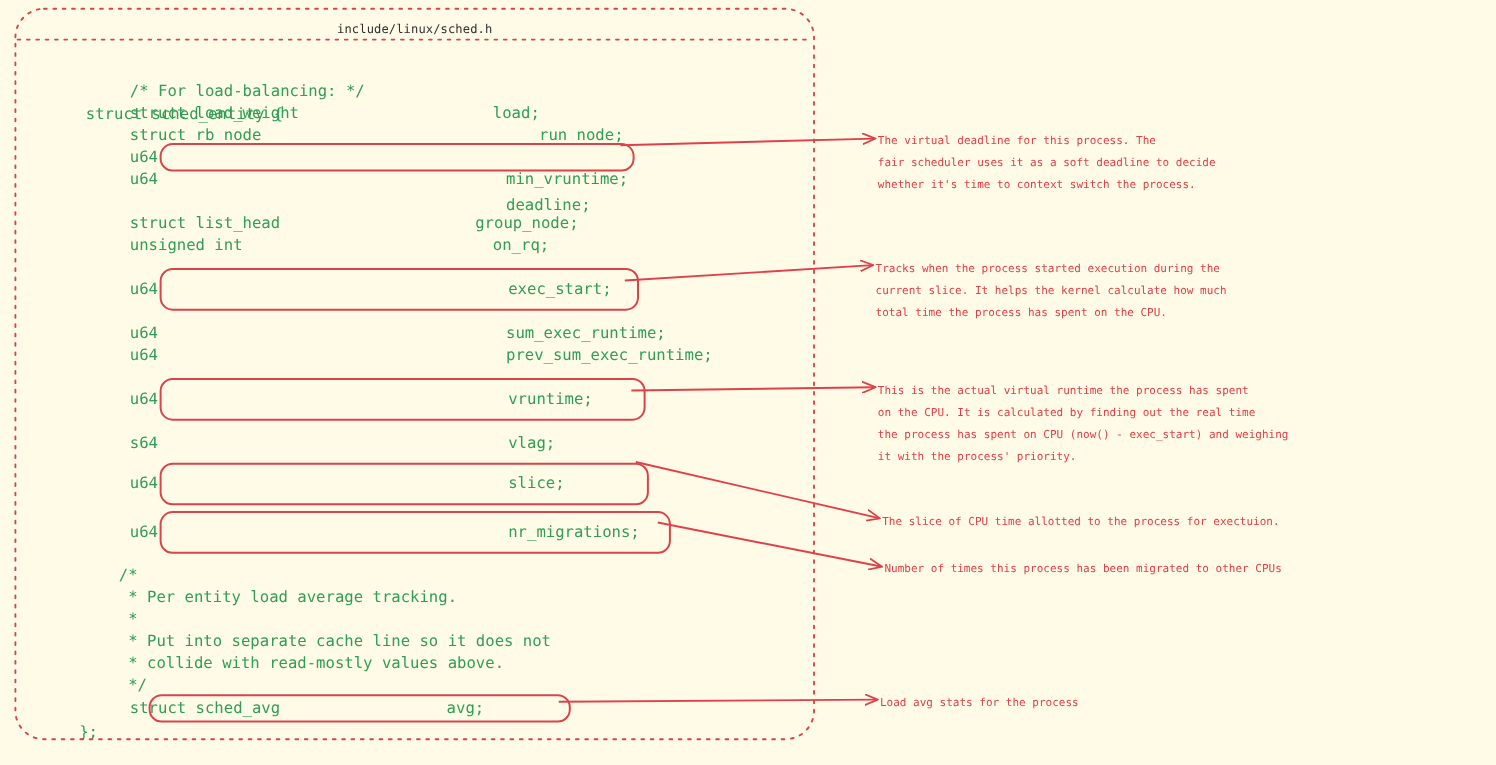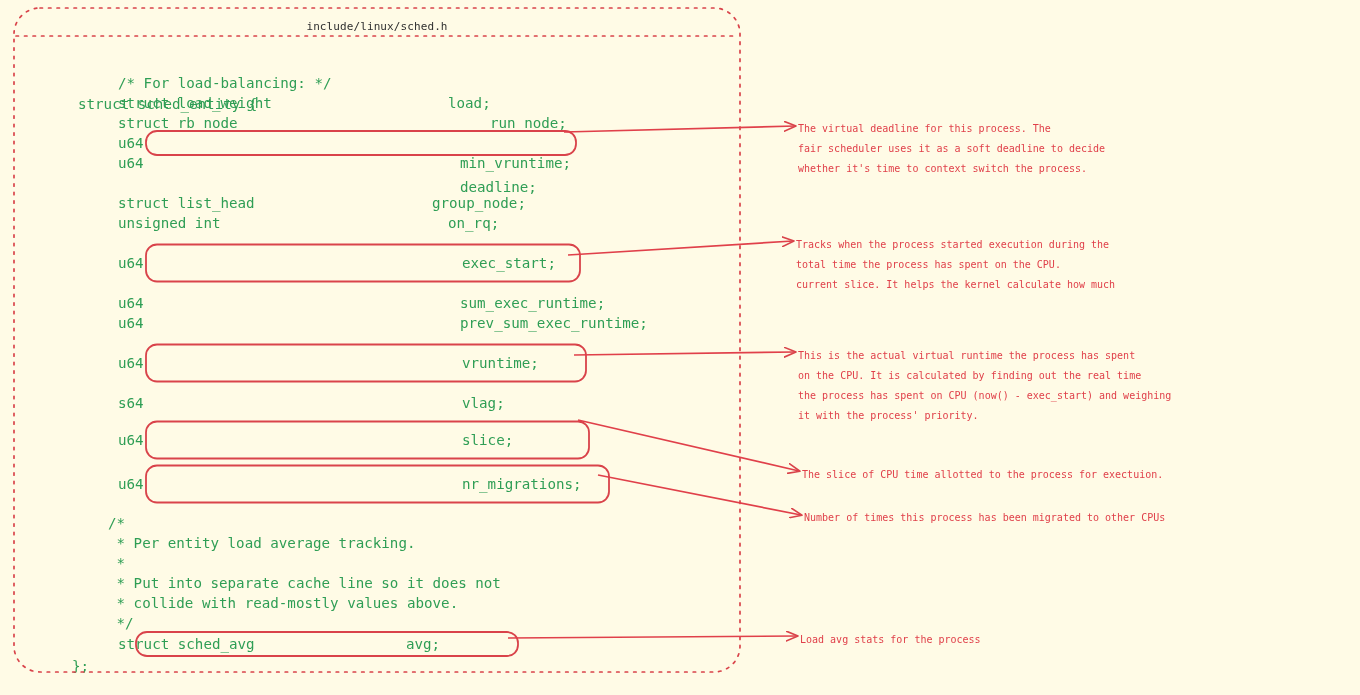--- a/index.html
+++ b/index.html
@@ -120,21 +120,21 @@
         <div class="code-line" style="top: 527px; left: 94px;"><span class="code-type"> * Put into separate cache line so it does not</span></div>
         <div class="code-line" style="top: 547px; left: 94px;"><span class="code-type"> * collide with read-mostly values above.</span></div>
         <div class="code-line" style="top: 567px; left: 94px;"><span class="code-type"> */</span></div>
         <div class="code-line" style="top: 588px; left: 104px;"><span class="code-type">struct sched_avg</span><span class="code-field" style="position: absolute; left: 288px;">avg;</span></div>
         <div class="code-line" style="top: 610px; left: 58px;"><span class="code-type">};</span></div>
       </div>
   </div>
 
   <div id="annotations-layer">
       <div class="annotation" style="left: 798px; top: 119px;"><div>The virtual deadline for this process. The</div><div>fair scheduler uses it as a soft deadline to decide</div><div>whether it's time to context switch the process.</div></div>
-      <div class="annotation" style="left: 796px; top: 235px;"><div>Tracks when the process started execution during the</div><div>total time the process has spent on the CPU.</div><div>current slice. It helps the kernel calculate how much</div></div>
+      <div class="annotation" style="left: 796px; top: 235px;"><div>Tracks when the process started execution during the</div><div>current slice. It helps the kernel calculate how much</div><div>total time the process has spent on the CPU.</div></div>
       <div class="annotation" style="left: 798px; top: 346px;"><div>This is the actual virtual runtime the process has spent</div><div>on the CPU. It is calculated by finding out the real time</div><div>the process has spent on CPU (now() - exec_start) and weighing</div><div>it with the process' priority.</div></div>
       <div class="annotation" style="left: 802px; top: 465px;"><div>The slice of CPU time allotted to the process for exectuion.</div></div>
       <div class="annotation" style="left: 804px; top: 508px;"><div>Number of times this process has been migrated to other CPUs</div></div>
       <div class="annotation" style="left: 800px; top: 630px;"><div>Load avg stats for the process</div></div>
     </div>
 
   <svg id="overlay" viewBox="0 0 1360 695" width="1360" height="695" xmlns="http://www.w3.org/2000/svg">
     <defs>
       <marker id="arrowhead" markerWidth="13" markerHeight="11" refX="11" refY="5.5" orient="auto" markerUnits="userSpaceOnUse">
         <path d="M0,0.5 L12,5.5 L0,10.5" fill="none" stroke="#d9434a" stroke-width="1.6" stroke-linecap="round" stroke-linejoin="round"></path>

